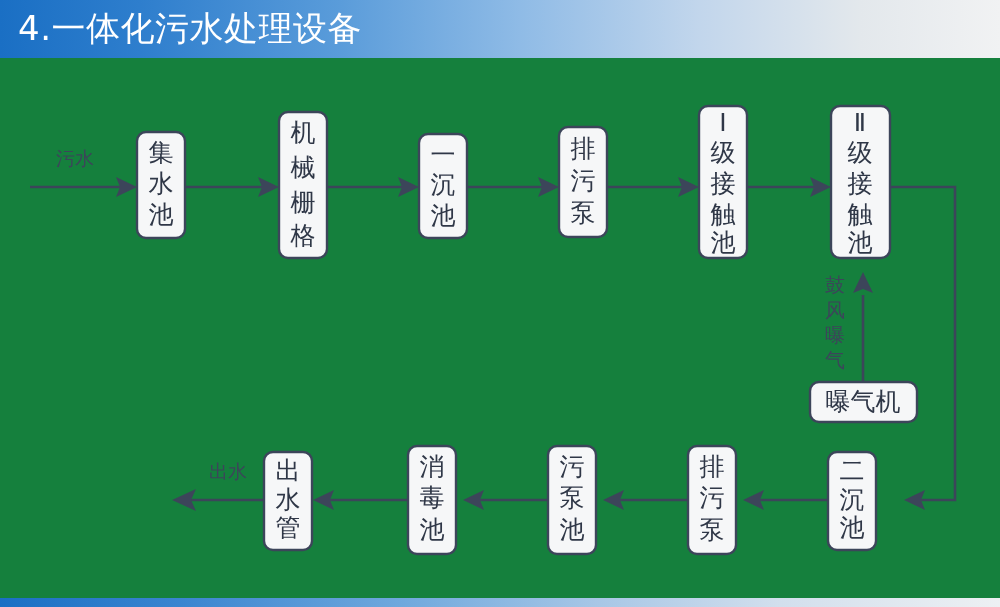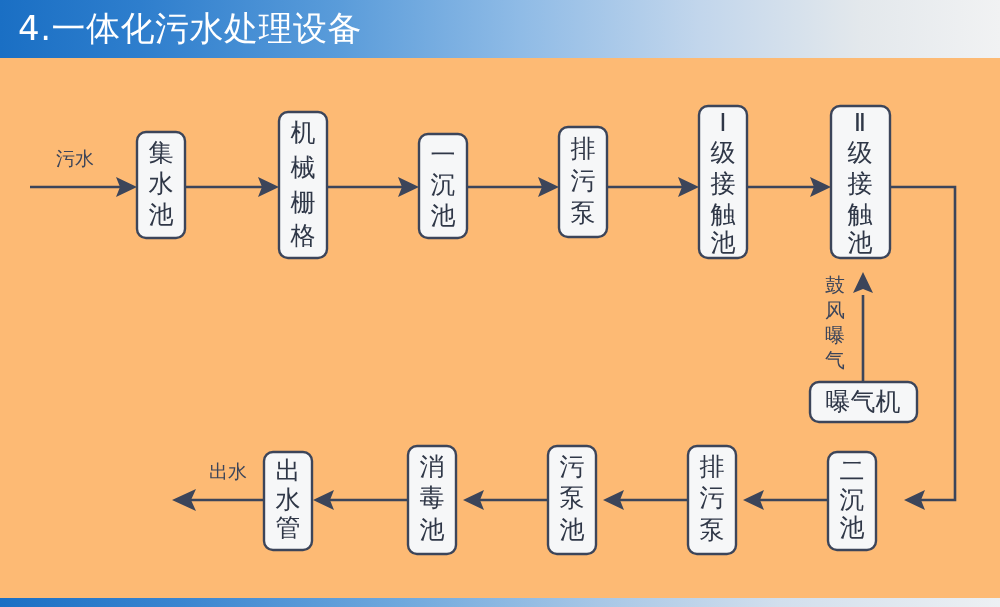--- a/index.html
+++ b/index.html
@@ -4,21 +4,21 @@
 <style>
   html, body {
     margin: 0;
     padding: 0;
     background: #ffffff;
   }
   #page {
     position: relative;
     width: 1000px;
     height: 607px;
-    background: #fdba74;
+    background: #15803d;
     overflow: hidden;
     font-family: "Liberation Sans", "DejaVu Sans", sans-serif;
   }
   #title-bar {
     position: absolute;
     left: 0; top: 0;
     width: 1000px;
     height: 58px;
     background: linear-gradient(90deg,
         #1a6fc4 0%,

